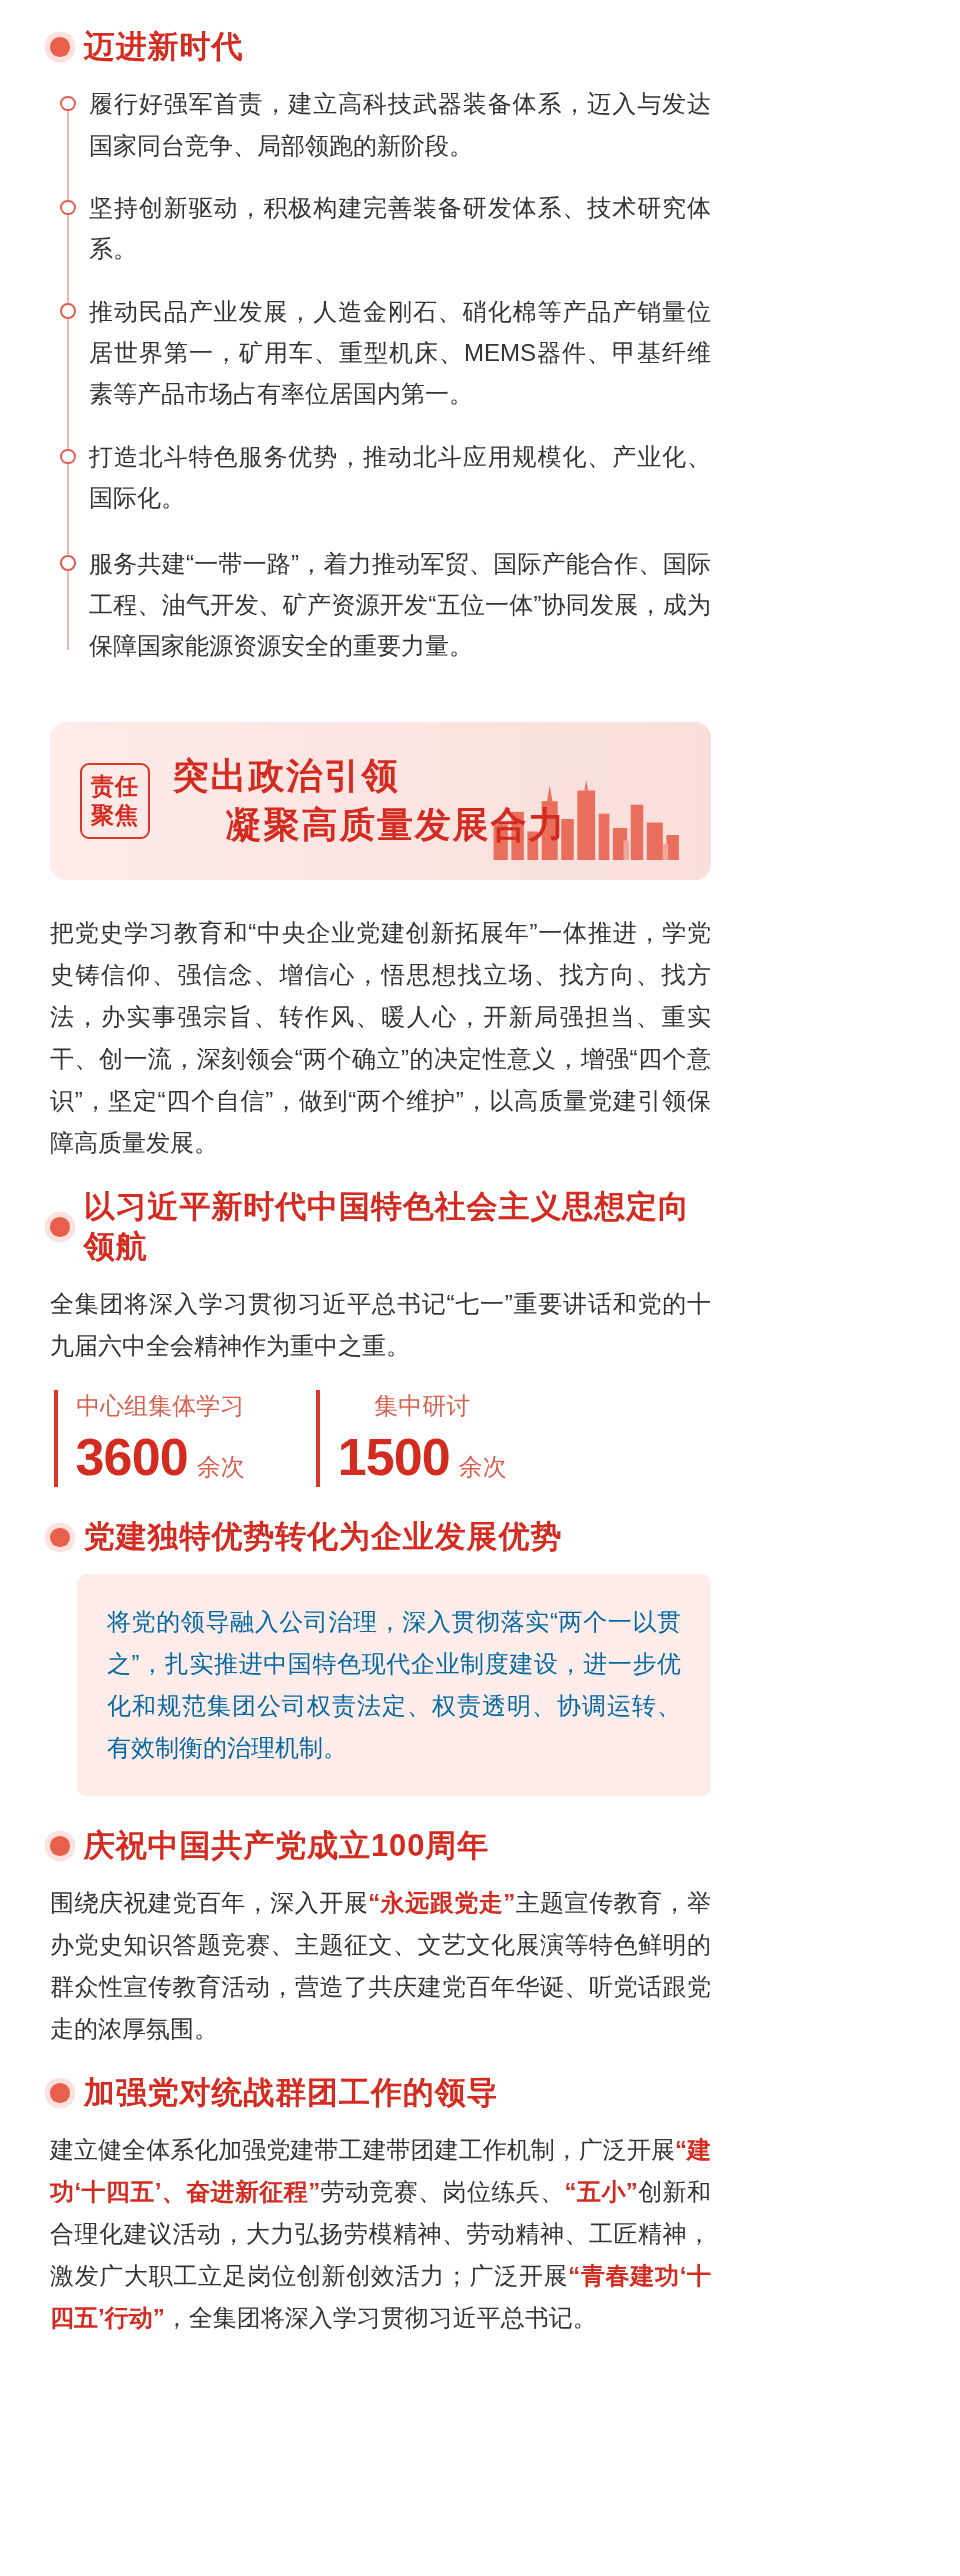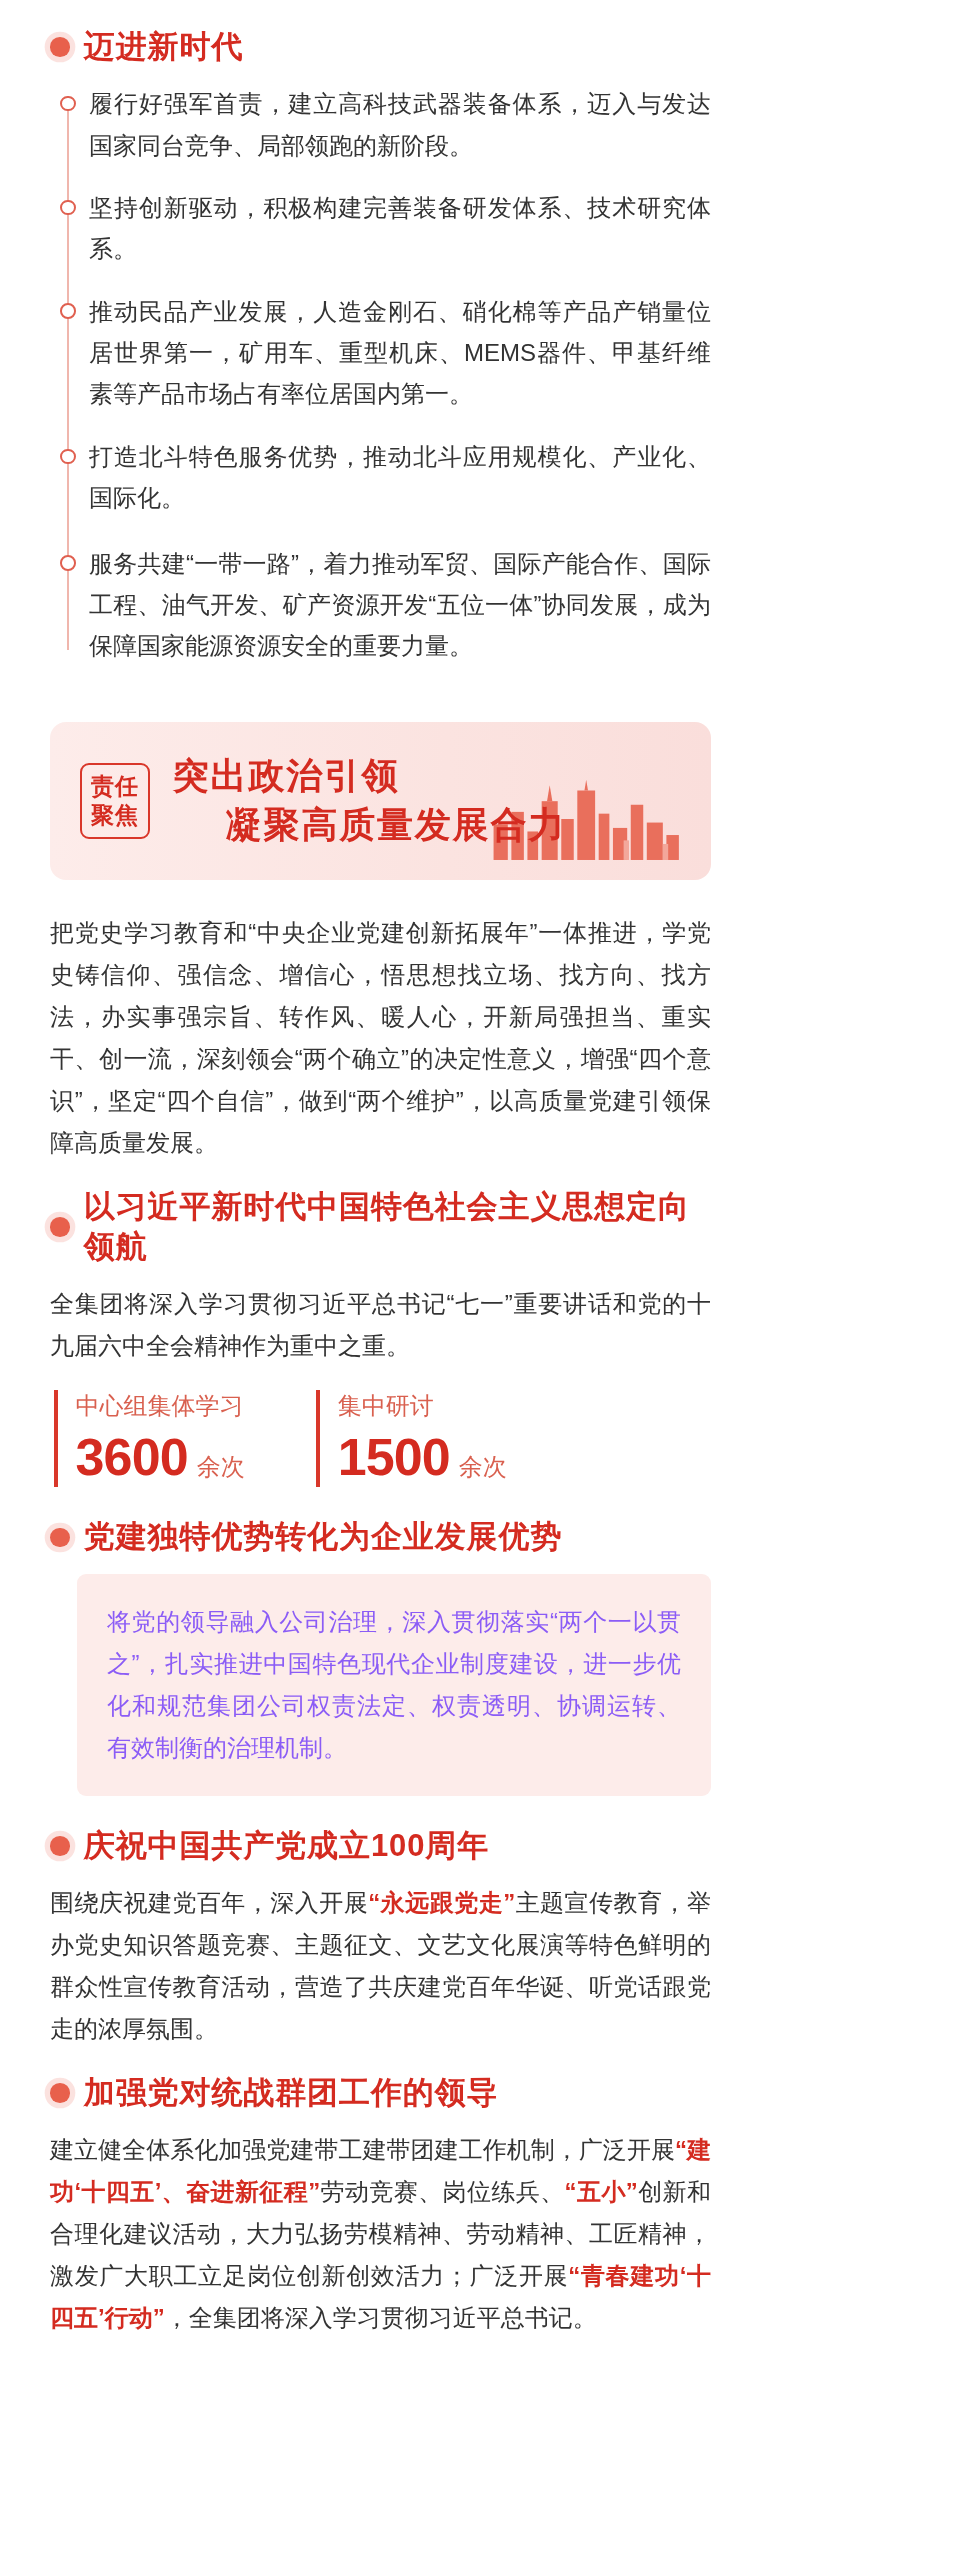--- a/index.html
+++ b/index.html
@@ -136,20 +136,21 @@
 
   
   .stats {
     display: flex;
     gap: 71px;
     margin: 12.5px 0 30px 3.6px;
   }
   .stat {
     border-left: 4.4px solid #d9372a;
     padding-left: 18px;
+    text-align: center;
   }
   .stat-label {
     font-size: 24px;
     color: #d9604f;
     margin-bottom: 5.3px;
   }
   .stat-row { display: flex; align-items: baseline; gap: 9px; }
   .stat-num {
     font-size: 52px;
     font-weight: bold;
@@ -157,21 +158,21 @@
     letter-spacing: -0.9px;
   }
   .stat-unit { font-size: 24px; color: #d9604f; }
 
   
   .quote-card {
     background: #fdecea;
     border-radius: 9px;
     padding: 27px 30px;
     margin: 5.3px 0 30px 27px;
-    color: #8b5cf6;
+    color: #0369a1;
     font-size: 24px;
     line-height: 1.75;
     text-align: justify;
   }
 </style>
 </head>
 <body>
 
 <div class="page">
 

